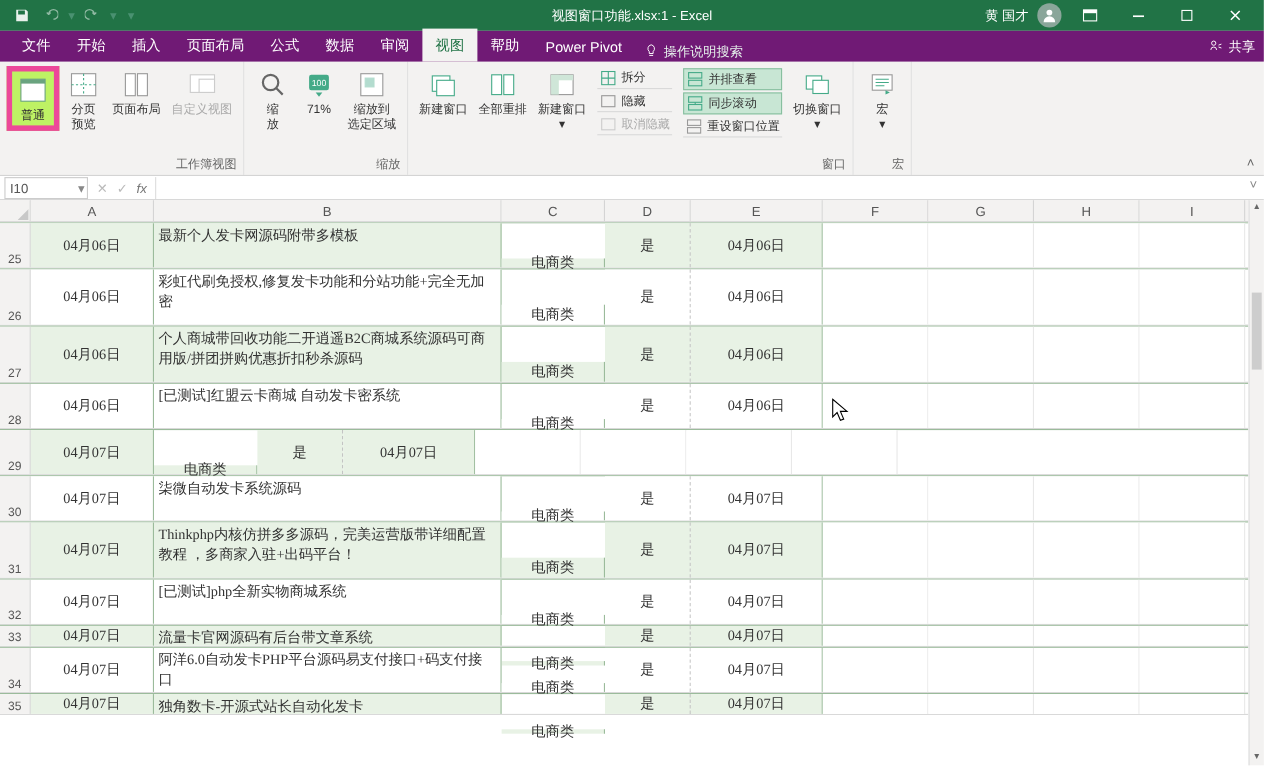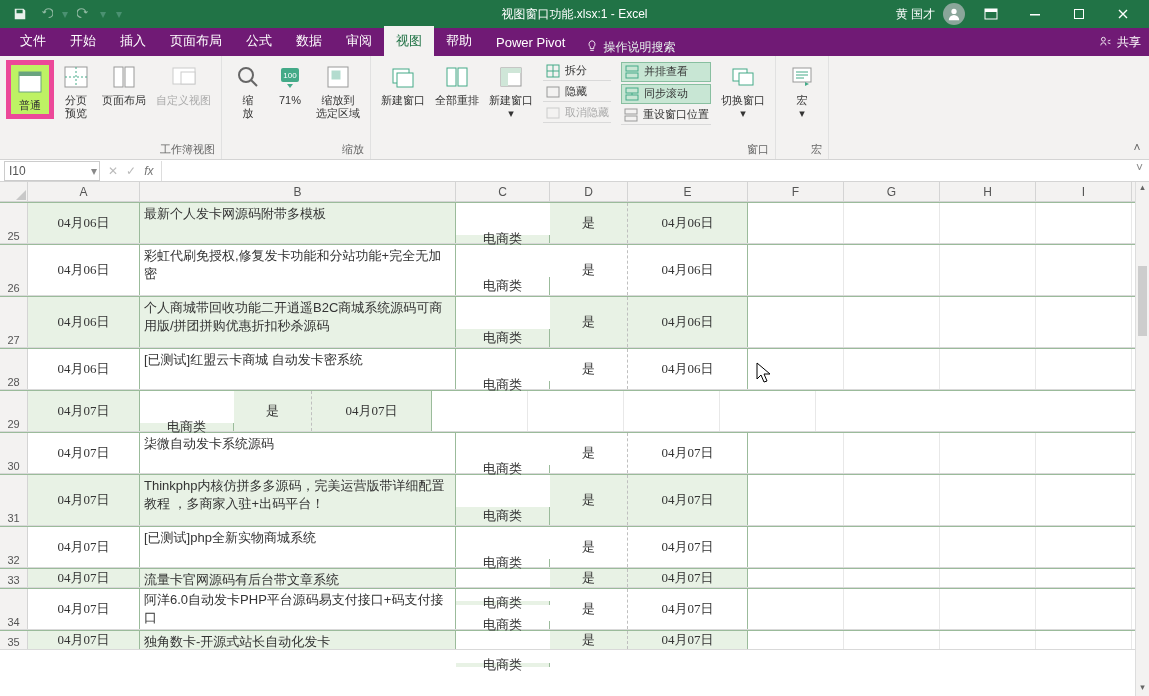--- a/index.html
+++ b/index.html
@@ -35,21 +35,21 @@
 .check-stack label { display: flex; align-items: center; gap: 4px; }
 .check-stack input { width: 12px; height: 12px; accent-color: #217346;}
 .small-stack { display: flex; flex-direction: column; gap: 2px; font-size: 11px; color: #333; padding: 2px 4px; }
 .small-stack .row { display: flex; align-items: flex-start; gap: 4px; padding: 1px 2px; white-space: nowrap; }
 .small-stack .row.dim { color: #aaa; }
 .small-stack .row.active { background: #c8e6d4; border: 1px solid #88bfa0; }
 .ic { width: 16px; height: 16px; display: inline-flex; align-items: center; justify-content: center; }
 .ribbon-collapse { width: 24px; display: flex; align-items: flex-end; justify-content: center; padding-bottom: 4px; color: #666; }
 
 .namebox-row { height: 22px; border-bottom: 1px solid #d4d4d4; display: flex; align-items: center; background: #fff; }
-.namebox { width: 96px; height: 20px; border: 1px solid #ccc; margin-left: 4px; display: flex; align-items: center; padding-left: 4px; font-size: 12px; color: #555; position: relative; }
+.namebox { width: 76px; height: 20px; border: 1px solid #ccc; margin-left: 4px; display: flex; align-items: center; padding-left: 4px; font-size: 12px; color: #555; position: relative; }
 .namebox .dd { position: absolute; right: 2px; color: #888; }
 .fx-icons { display: flex; align-items: center; gap: 8px; padding: 0 8px; color: #bbb; }
 .fx-icons .fx { font-style: italic; color: #777; }
 .formula-bar { flex: 1; height: 20px; border-left: 1px solid #ddd; padding-left: 4px; font-size: 12px; color: #333; position: relative; }
 .formula-bar .expand { position: absolute; right: 6px; color: #888; }
 
 .grid-wrap { display: flex; height: calc(696px - 28px - 28px - 104px - 22px); position: relative; }
 .hdr-row { height: 20px; background: #f3f2f1; border-bottom: 1px solid #d4d4d4; display: flex; position: absolute; top: 0; left: 0; right: 14px; }
 .corner { width: 28px; border-right: 1px solid #d4d4d4; background: #f3f2f1; display:flex; align-items:flex-end; justify-content:flex-end;}
 .corner svg{margin:1px;}
@@ -58,21 +58,21 @@
 .colhdr.B { width: 316px; }
 .colhdr.C { width: 94px; }
 .colhdr.D { width: 78px; }
 .colhdr.E { width: 120px; }
 .colhdr.GEN { width: 96px; }
 .rows-area { position: absolute; top: 20px; left: 0; right: 14px; bottom: 0; overflow: hidden; }
 .row { display: flex; border-bottom: 1px solid #d9d9d9; }
 .rowhdr { width: 28px; background: #f3f2f1; border-right: 1px solid #d4d4d4; display: flex; align-items: flex-end; justify-content: center; font-size: 11px; color: #555; padding-bottom: 1px; }
 .cell { border-right: 1px solid #9bbb9b; font-size: 13px; color: #333; display: flex; align-items: center; padding: 2px 4px; line-height: 1.35; }
 .cell.A { width: 112px; justify-content: center; font-family: SimSun, serif; }
-.cell.B { width: 316px; align-items: flex-start; font-family: Liberation Sans, sans-serif; }
+.cell.B { width: 316px; align-items: flex-start; font-family: Liberation Serif, serif; }
 .cell.C { width: 94px; justify-content: center; margin-top: 32px; }
 .cell.D { width: 78px; justify-content: center; border-right: 1px dashed #bfbfbf; }
 .cell.E { width: 120px; justify-content: center; font-family: SimSun, serif; }
 .cell.blank { width: 96px; border-right: 1px solid #e8e8e8; background: #fff; }
 .datarow { border-top: 1px solid #9bbb9b; }
 .green .cell.A,.green .cell.B,.green .cell.C,.green .cell.D,.green .cell.E { background: #e8f2e5; }
 .white .cell.A,.white .cell.B,.white .cell.C,.white .cell.D,.white .cell.E { background: #fff; }
 .vscroll { position: absolute; top: 0; right: 0; width: 14px; bottom: 0; background: #f3f2f1; border-left: 1px solid #ddd; }
 .vscroll .up,.vscroll .down { height: 14px; text-align: center; font-size: 9px; color: #666; }
 .vscroll .track { position: absolute; top: 14px; bottom: 14px; left: 0; right: 0; }

